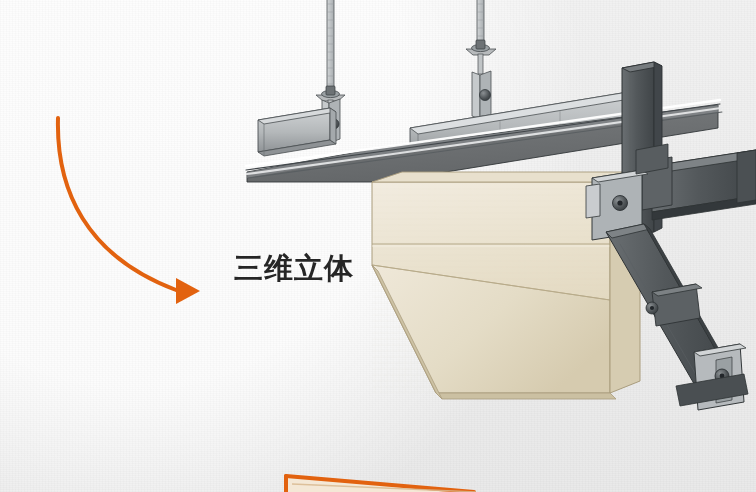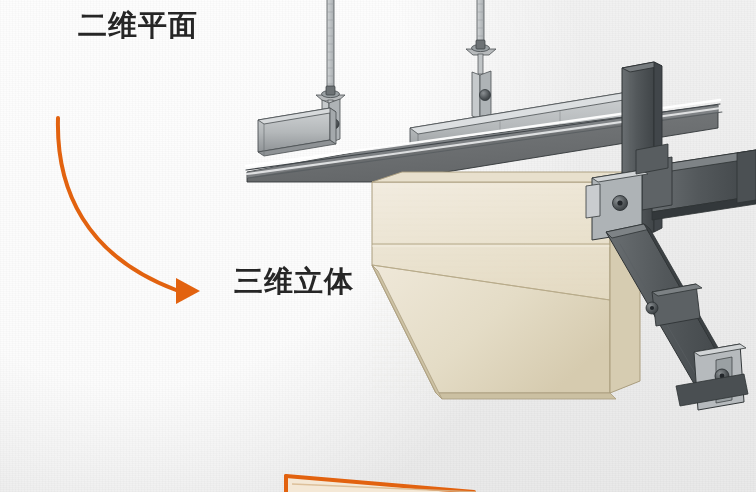--- a/index.html
+++ b/index.html
@@ -27,21 +27,21 @@
   .label{
     position:absolute;
     color:#262626;
     font-weight:700;
     letter-spacing:1px;
     white-space:nowrap;
     line-height:1;
     text-rendering:geometricPrecision;
   }
   #label-2d{left:78px;top:12px;font-size:29px;}
-  #label-3d{left:234px;top:268px;font-size:29px;}
+  #label-3d{left:234px;top:255px;font-size:29px;}
   svg.layer{position:absolute;left:0;top:0;width:756px;height:492px;overflow:visible;}
   #arrow-layer{z-index:6;}
   #model-layer{z-index:4;}
   #bottomshape-layer{z-index:5;}
 </style>
 </head>
 <body>
 
 <div id="stage">
 
@@ -233,18 +233,17 @@
     <path d="M286 476 L474 492" stroke="#e2620f" stroke-width="4" fill="none" stroke-linecap="round"></path>
     <path d="M286 476 L286 492" stroke="#e2620f" stroke-width="4" fill="none" stroke-linecap="round"></path>
     <path d="M292 484 L476 492" stroke="#d8b98f" stroke-width="1.4" fill="none" opacity="0.85"></path>
   </svg>
 
   <svg class="layer" id="arrow-layer" viewBox="0 0 756 492">
     <path d="M58 118 C 56 190, 86 256, 176 290" fill="none" stroke="#e2620f" stroke-width="4" stroke-linecap="round"></path>
     <path d="M176 278 L200 291 L176 304 Z" fill="#e2620f" stroke="none"></path>
   </svg>
 
-  <div class="label" id="label-2d">二维平面</div>
 
   <div class="label" id="label-3d">三维立体</div>
 
   <div id="noise"></div>
 </div>
 
 </body></html>

